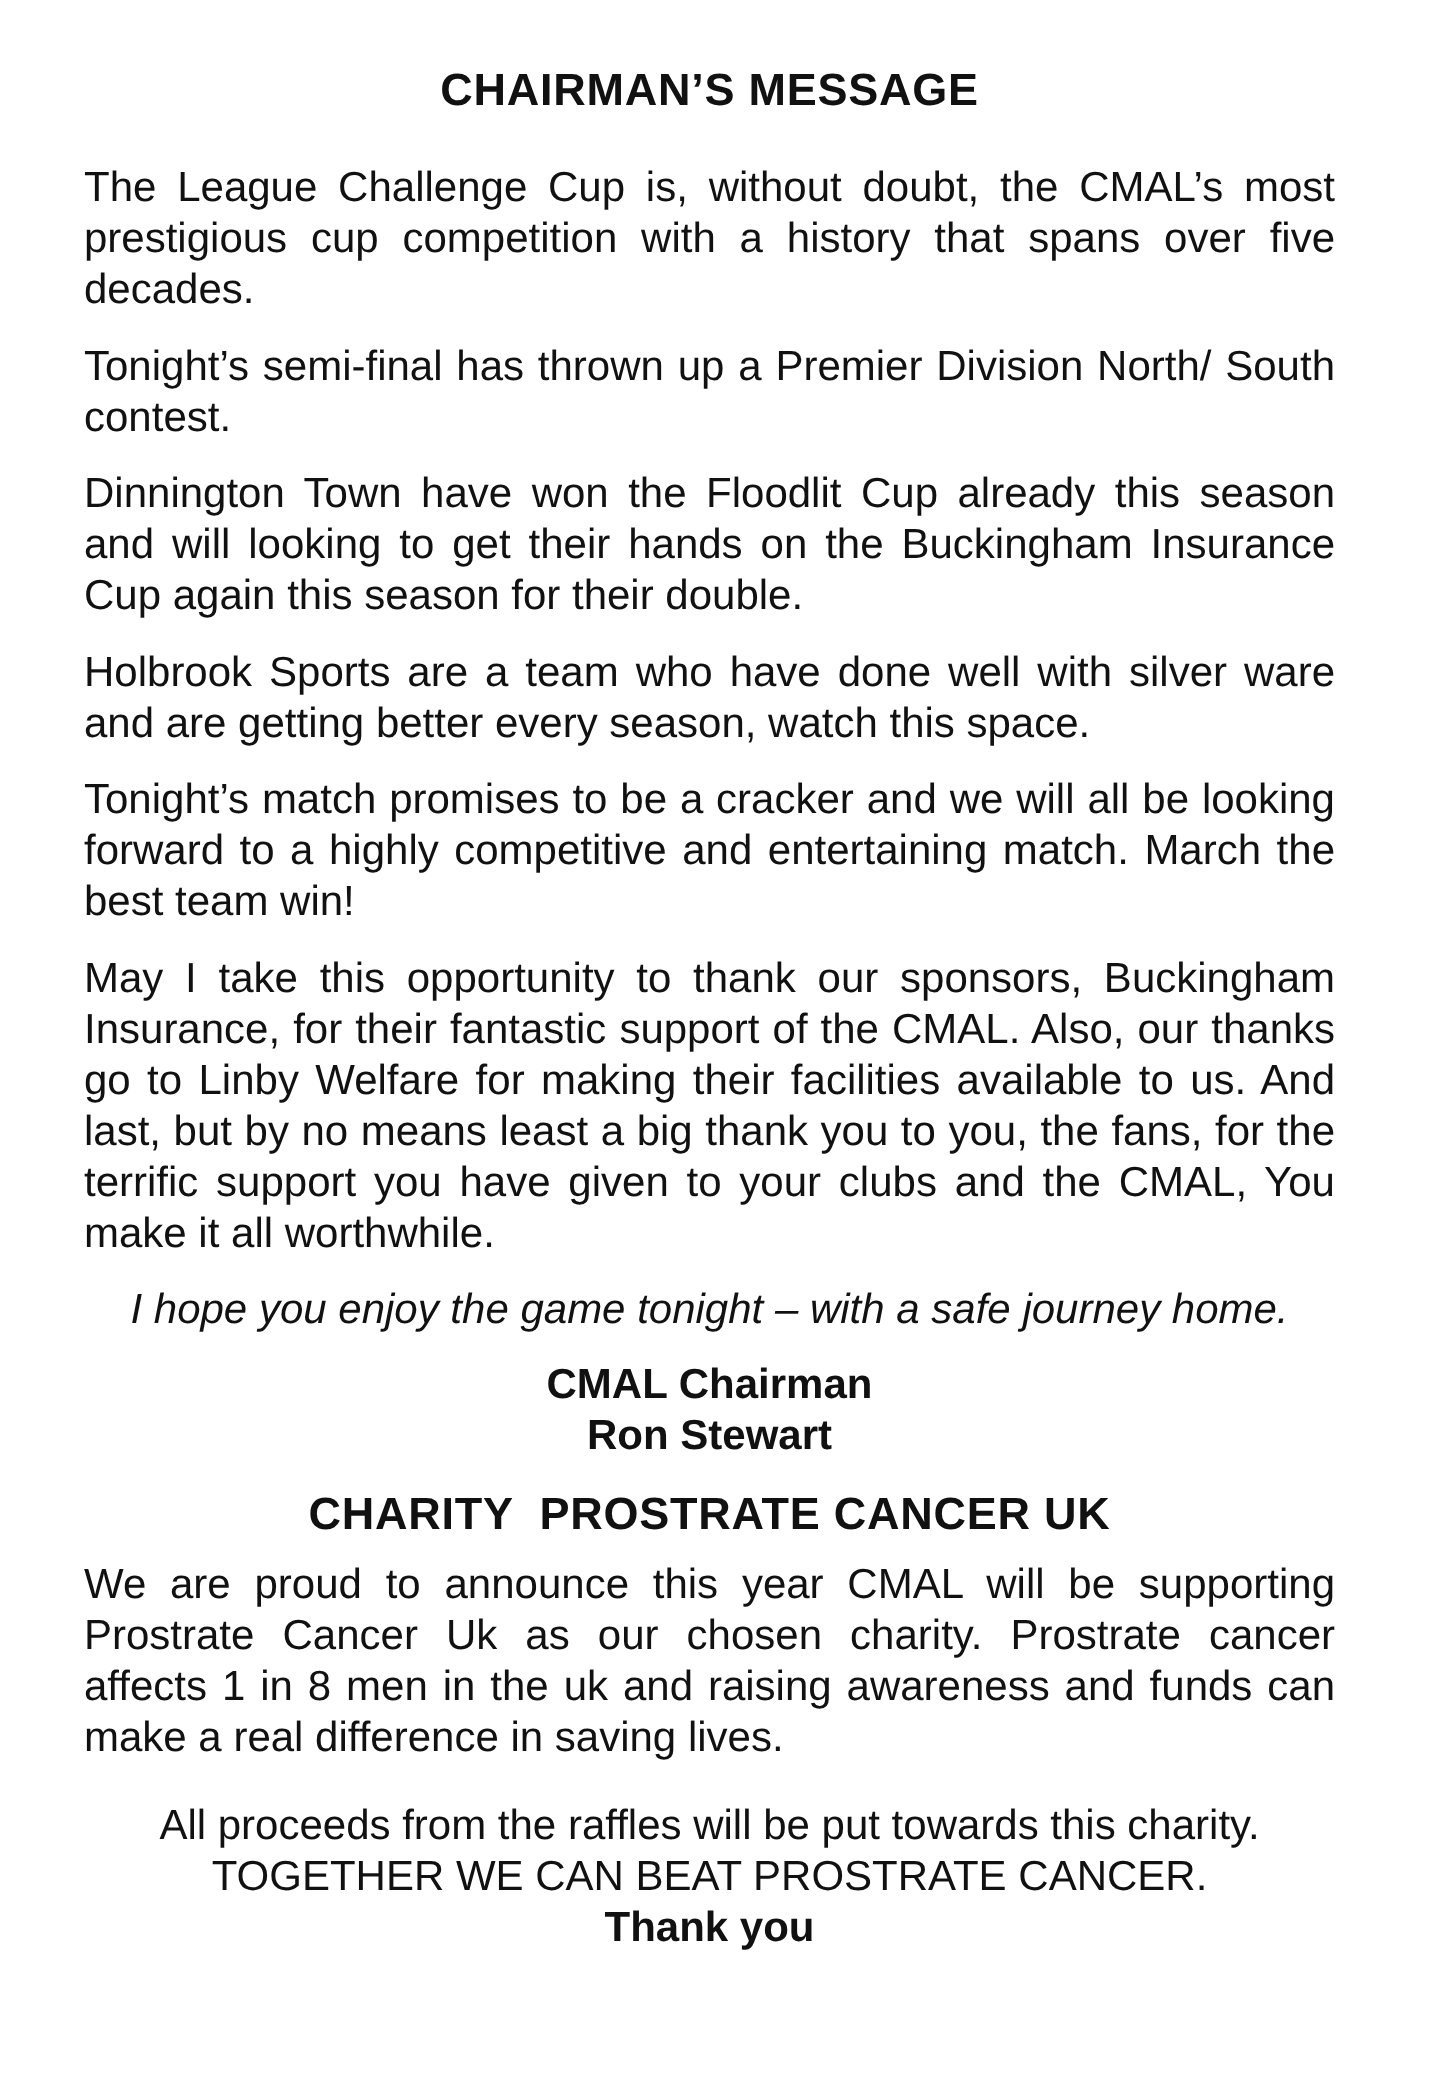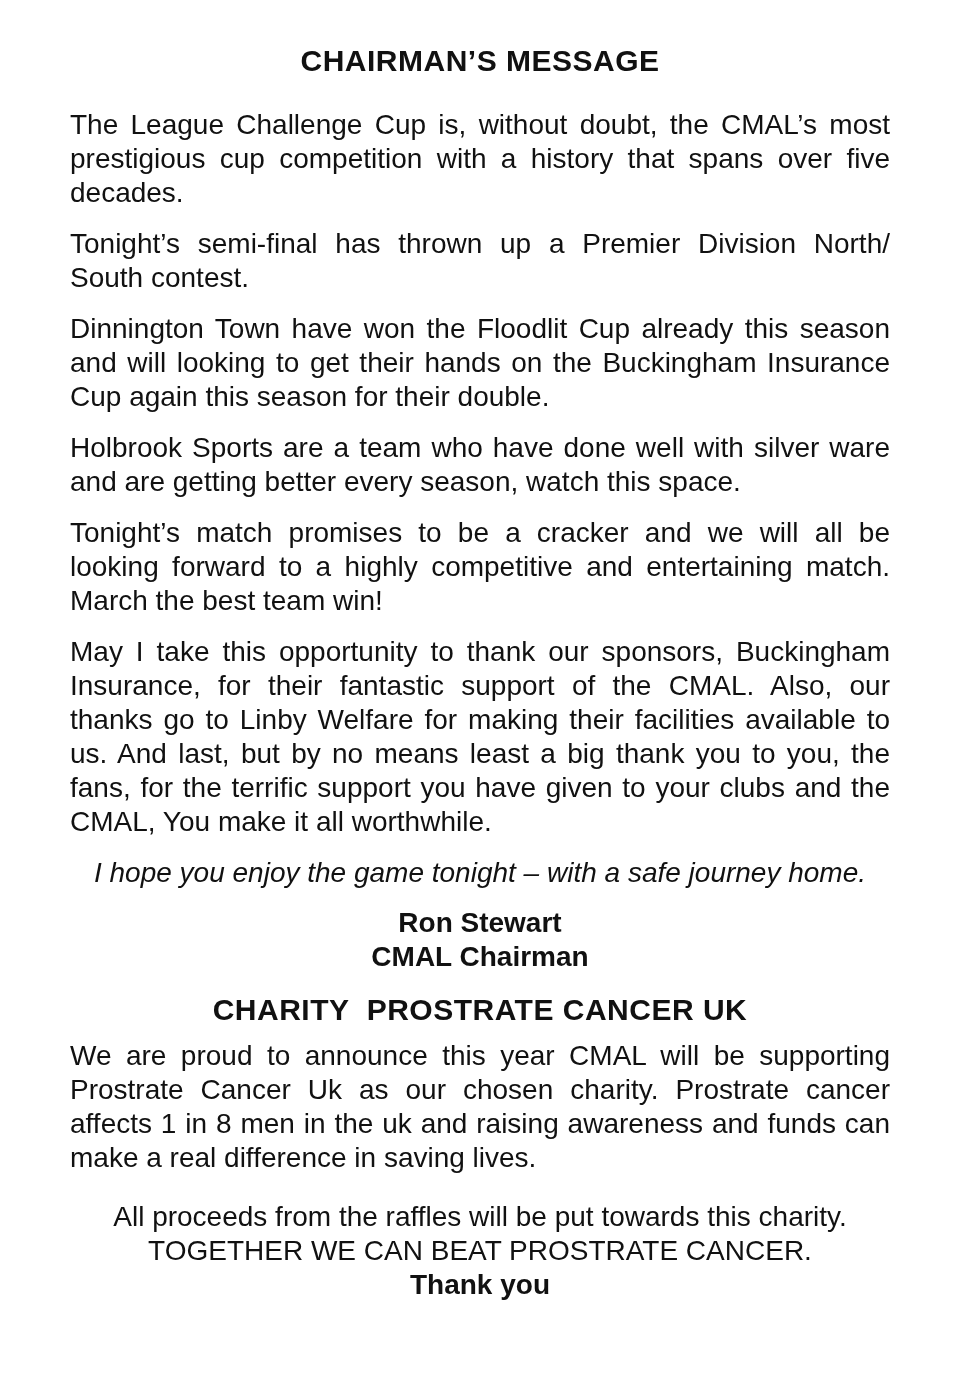--- a/index.html
+++ b/index.html
@@ -11,21 +11,21 @@
     width: 960px;
     height: 1391px;
     font-family: "Liberation Sans", sans-serif;
     color: #111111;
     overflow: hidden;
   }
   .page {
     box-sizing: border-box;
     width: 960px;
     height: 1391px;
-    padding: 44px 70px 0 70px;
+    padding: 44px 70px 0 56px;
     background: #ffffff;
   }
   .page-title {
     font-size: 30px;
     line-height: 34px;
     font-weight: bold;
     text-align: center;
     margin: 0 0 30px 0;
     letter-spacing: 0.5px;
   }
@@ -86,22 +86,22 @@
 
   <p class="body-par">Holbrook Sports are a team who have done well with silver ware and are getting better every season, watch this space.</p>
 
   <p class="body-par">Tonight’s match promises to be a cracker and we will all be looking forward to a highly competitive and entertaining match. March the best team win!</p>
 
   <p class="body-par">May I take this opportunity to thank our sponsors, Buckingham Insurance, for their fantastic support of the CMAL. Also, our thanks go to Linby Welfare for making their facilities available to us. And last, but by no means least a big thank you to you, the fans, for the terrific support you have given to your clubs and the CMAL, You make it all worthwhile.</p>
 
   <p class="center-line">I hope you enjoy the game tonight – with a safe journey home.</p>
 
   <div class="signature-block">
+    <div>CMAL Chairman</div>
     <div>Ron Stewart</div>
-    <div>CMAL Chairman</div>
   </div>
 
   <h2 class="charity-heading">CHARITY  PROSTRATE CANCER UK</h2>
 
   <p class="body-par charity-body">We are proud to announce this year CMAL will be supporting Prostrate Cancer Uk as our chosen charity. Prostrate cancer affects 1 in 8 men in the uk and raising awareness and funds can make a real difference in saving lives.</p>
 
   <div class="footer-lines">
     <div>All proceeds from the raffles will be put towards this charity.</div>
     <div>TOGETHER WE CAN BEAT PROSTRATE CANCER.</div>
     <div class="bold-line">Thank you</div>

